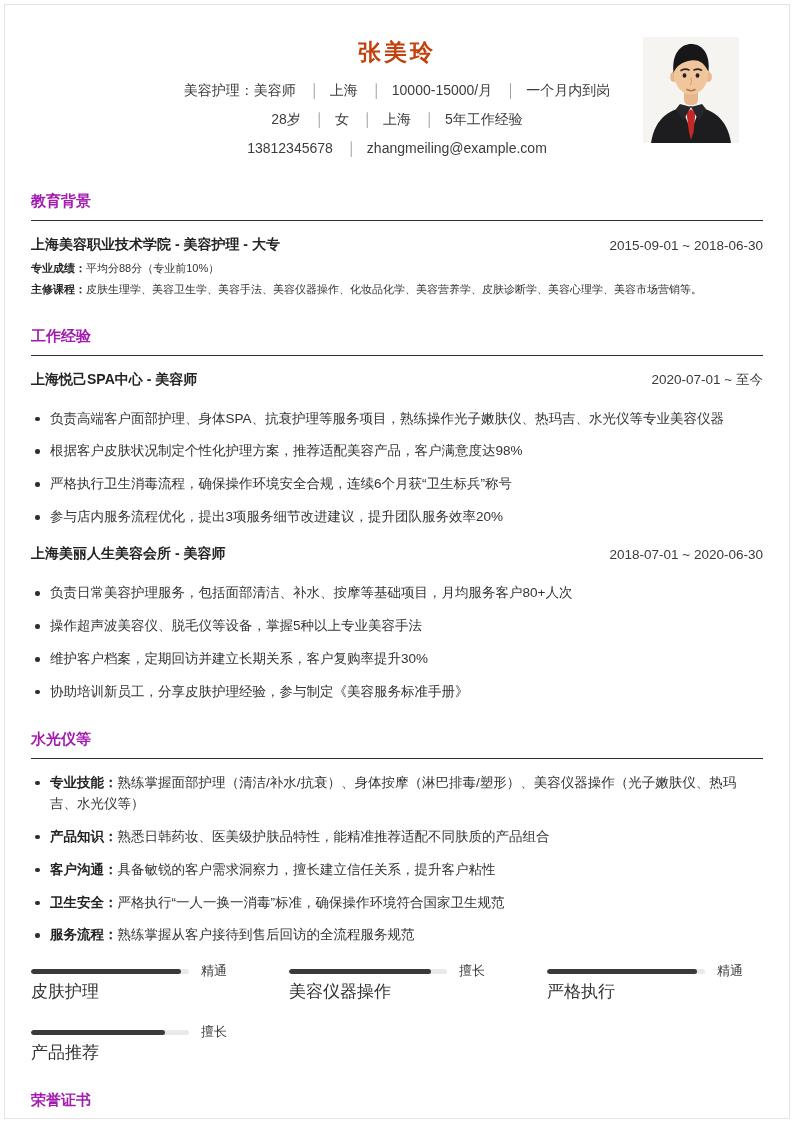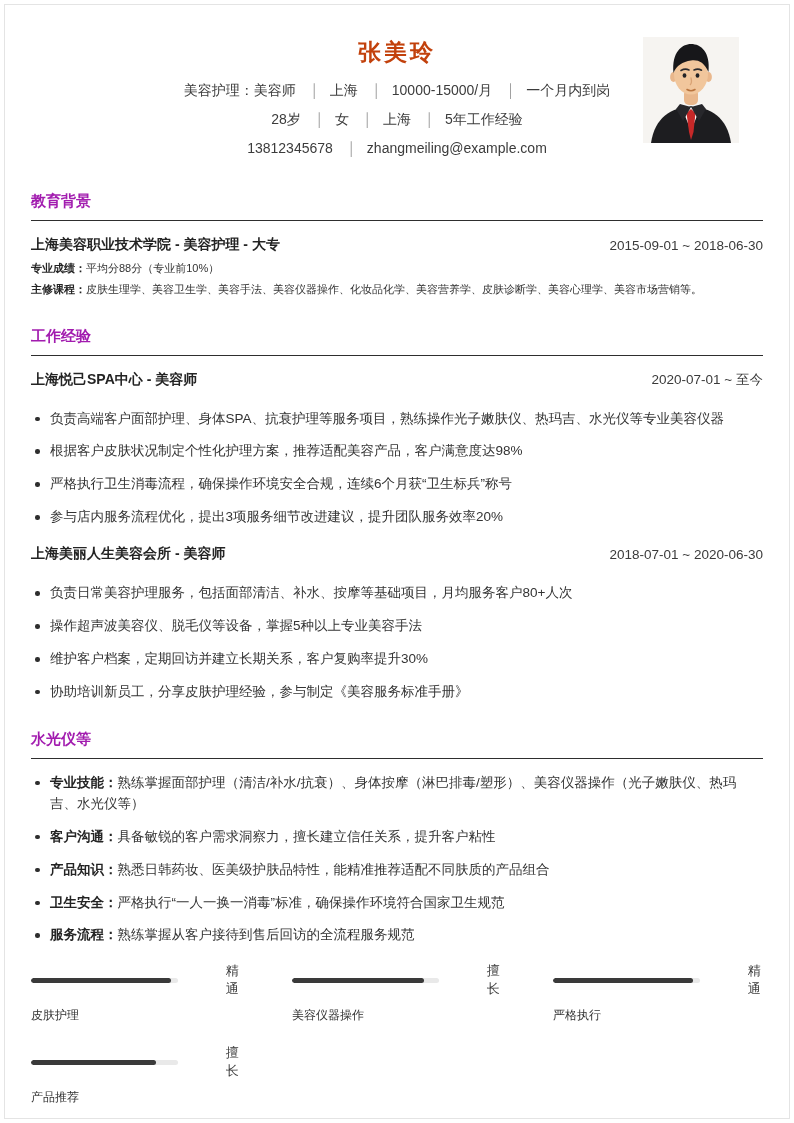--- a/index.html
+++ b/index.html
@@ -31,22 +31,22 @@
     margin-bottom:12px; color:#333; }
   .dot { position:absolute; left:4px; top:8px; width:4.5px; height:4.5px; border-radius:50%;
     background:#2e2e2e; }
 
   
   .meters { display:grid; grid-template-columns:repeat(3, 1fr); column-gap:42px; row-gap:20px;
     margin-top:16px; }
   .meter-row { display:flex; align-items:center; gap:12px; }
   .track { width:158px; height:5px; background:#e9e9e9; border-radius:3px; overflow:hidden; }
   .fill { height:100%; background:#3a3a3a; border-radius:3px; }
-  .level { font-size:13px; color:#3a3a3a;margin-left:36px; }
-  .skill-name { font-size:12px; color:#333; margin-top:9px; }
+  .level { font-size:13px; color:#3a3a3a; }
+  .skill-name { font-size:17px; color:#333; }
 </style>
 </head>
 <body>
 
 <div class="sheet">
 
   <header class="hdr">
     <div class="photo">
       <svg width="96" height="106" viewBox="0 0 96 106" xmlns="http://www.w3.org/2000/svg">
         <rect x="0" y="0" width="96" height="106" fill="#f6f4f1"></rect>
@@ -135,22 +135,22 @@
       <li><span class="dot"></span><span>操作超声波美容仪、脱毛仪等设备，掌握5种以上专业美容手法</span></li>
       <li><span class="dot"></span><span>维护客户档案，定期回访并建立长期关系，客户复购率提升30%</span></li>
       <li><span class="dot"></span><span>协助培训新员工，分享皮肤护理经验，参与制定《美容服务标准手册》</span></li>
     </ul>
   </section>
 
   <section class="section">
     <div class="section-title">水光仪等</div>
     <ul class="blist" style="margin-top:14px">
       <li><span class="dot"></span><span class="b">专业技能：</span><span>熟练掌握面部护理（清洁/补水/抗衰）、身体按摩（淋巴排毒/塑形）、美容仪器操作（光子嫩肤仪、热玛吉、水光仪等）</span></li>
+      <li><span class="dot"></span><span class="b">产品知识：</span><span>熟悉日韩药妆、医美级护肤品特性，能精准推荐适配不同肤质的产品组合</span></li>
       <li><span class="dot"></span><span class="b">客户沟通：</span><span>具备敏锐的客户需求洞察力，擅长建立信任关系，提升客户粘性</span></li>
-      <li><span class="dot"></span><span class="b">产品知识：</span><span>熟悉日韩药妆、医美级护肤品特性，能精准推荐适配不同肤质的产品组合</span></li>
       <li><span class="dot"></span><span class="b">卫生安全：</span><span>严格执行“一人一换一消毒”标准，确保操作环境符合国家卫生规范</span></li>
       <li><span class="dot"></span><span class="b">服务流程：</span><span>熟练掌握从客户接待到售后回访的全流程服务规范</span></li>
     </ul>
 
     <div class="meters">
       <div>
         <div class="meter-row">
           <div class="track">
               <div class="fill" style="width: 95%;"></div>
             </div>

